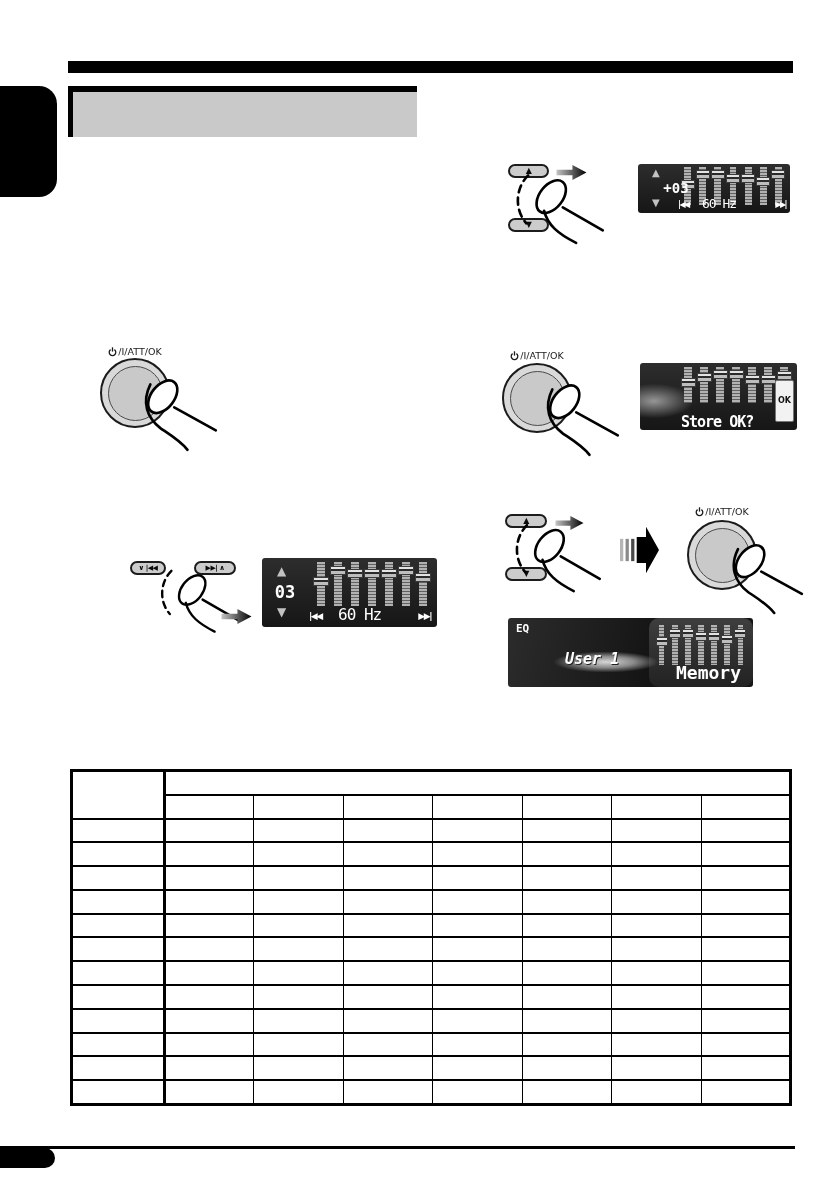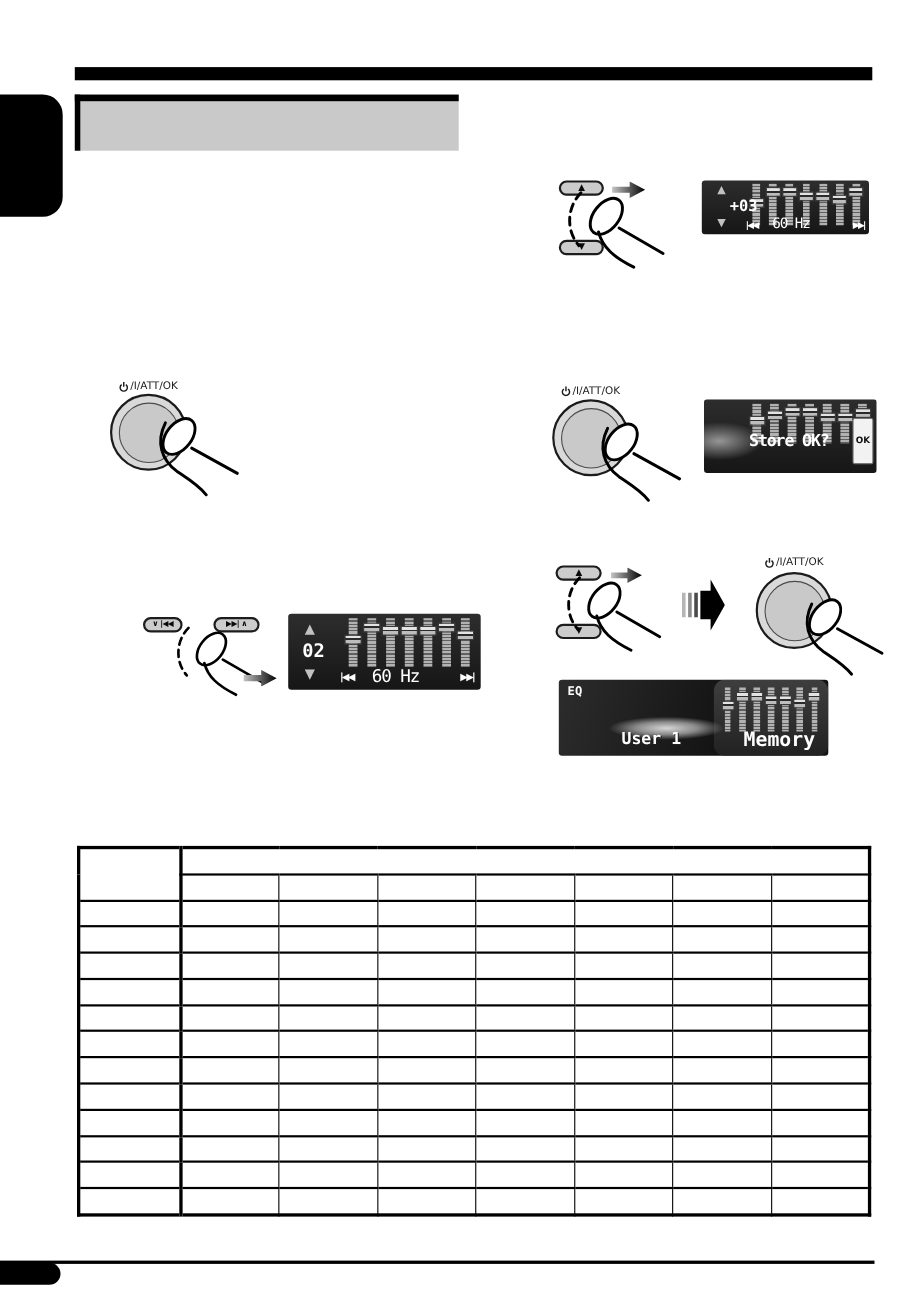--- a/index.html
+++ b/index.html
@@ -48,22 +48,22 @@
   .d-freq{position:absolute;font-weight:normal;z-index:2;line-height:1;letter-spacing:-1px;}
   .d-store{position:absolute;font-weight:bold;font-size:15px;letter-spacing:-1px;z-index:2;line-height:1;}
   .ok-badge{position:absolute;background:#f2f2f2;color:#111;font-size:8px;font-weight:bold;
             padding:16px 2px;border-radius:2px;border:1px solid #777;z-index:2;line-height:1;
             font-family:"DejaVu Sans",sans-serif;text-align:center;}
   .mem-panel{position:absolute;left:141px;top:0;width:104px;height:100%;
              background:linear-gradient(180deg,#3e3e3e,#222);border-radius:10px;}
   .glow{position:absolute;left:28px;top:30px;width:140px;height:28px;
         background:radial-gradient(closest-side,#d6d6d6,#8a8a8a 40%,rgba(30,30,30,0) 75%);}
   .d-eq{position:absolute;font-size:11px;font-weight:bold;z-index:2;line-height:1;}
-  .d-user{position:absolute;left:57px;top:46px;font-size:15px;font-weight:bold;z-index:2;
-          text-shadow:1px 1px 0 #222;line-height:1;}
+  .d-user{position:absolute;left:57px;top:34px;font-size:15px;font-weight:bold;z-index:2;
+          text-shadow:1px 1px 0 #222;line-height:1;font-style:italic;}
   .d-memory{position:absolute;right:12px;bottom:5px;font-size:18px;font-weight:bold;z-index:2;line-height:1;}
 
   
   .sliders{position:absolute;display:flex;z-index:1;}
   .slider{flex:1;position:relative;margin:0 1.5px;}
   .slider .track{position:absolute;left:22%;right:22%;top:0;bottom:0;
                  background:repeating-linear-gradient(#b2b2b2 0 2px,#606060 2px 3px);}
   .slider .knob{position:absolute;left:-1px;right:-1px;height:7px;border:1px solid #3a3a3a;
                 background:linear-gradient(#e3e3e3 0 35%,#2a2a2a 35% 58%,#bdbdbd 58% 100%);}
 
@@ -220,41 +220,41 @@
         </div>
         <div class="slider">
           <div class="track"></div>
           <div class="knob" style="top: 22%;"></div>
         </div>
         <div class="slider">
           <div class="track"></div>
           <div class="knob" style="top: 12%;"></div>
         </div>
       </div>
-    <span class="d-store" style="left:41px;bottom:22px;">Store OK?</span>
+    <span class="d-store" style="left:41px;bottom:0;">Store OK?</span>
     <span class="ok-badge" style="right:3px;bottom:8px;">OK</span>
   </div>
 
   <div class="pill" style="left:130px;top:561px;width:36px;">
       <span class="g seek">∨ |◀◀</span>
     </div>
   <div class="pill" style="left:194px;top:561px;width:42px;">
       <span class="g seek">▶▶| ∧</span>
     </div>
   <svg class="abs" style="left:152px;top:566px;" width="98" height="72" viewBox="0 0 110 90">
       <use href="#finger-tap"></use>
     </svg>
   <svg class="abs" style="left:221px;top:609px;" width="31" height="15" viewBox="0 0 32 16">
       <use href="#arrow-grad"></use>
     </svg>
 
   <div class="disp" style="left:262px;top:558px;width:175px;height:69px;">
     <span class="d-arr" style="left:15px;top:7px;font-size:12px;">▲</span>
     <span class="d-arr" style="left:15px;top:48px;font-size:12px;">▼</span>
-    <span class="d-level" style="left:1px;top:26px;width:44px;font-size:17px;">02</span>
+    <span class="d-level" style="left:1px;top:26px;width:44px;font-size:17px;">03</span>
     <div class="sliders" style="left:50px;top:4px;width:120px;height:44px;">
         <div class="slider">
           <div class="track"></div>
           <div class="knob" style="top: 34%;"></div>
         </div>
         <div class="slider">
           <div class="track"></div>
           <div class="knob" style="top: 8%;"></div>
         </div>
         <div class="slider">

